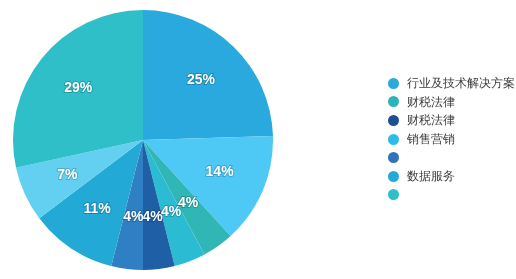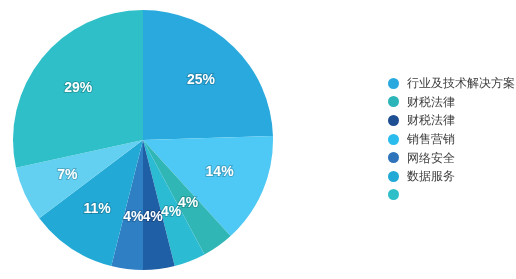--- a/index.html
+++ b/index.html
@@ -107,21 +107,20 @@
       <div class="legend-item">
         <span class="legend-dot" style="background: rgb(31, 79, 147);"></span>
         <span class="legend-label">财税法律</span>
       </div>
       <div class="legend-item">
         <span class="legend-dot" style="background: rgb(43, 188, 238);"></span>
         <span class="legend-label">销售营销</span>
       </div>
       <div class="legend-item">
         <span class="legend-dot" style="background: rgb(47, 116, 187);"></span>
-        <span class="legend-label">网络安全</span>
       </div>
       <div class="legend-item">
         <span class="legend-dot" style="background: rgb(35, 169, 214);"></span>
         <span class="legend-label">数据服务</span>
       </div>
       <div class="legend-item">
         <span class="legend-dot" style="background: rgb(46, 191, 200);"></span>
       </div>
     </div>
 

